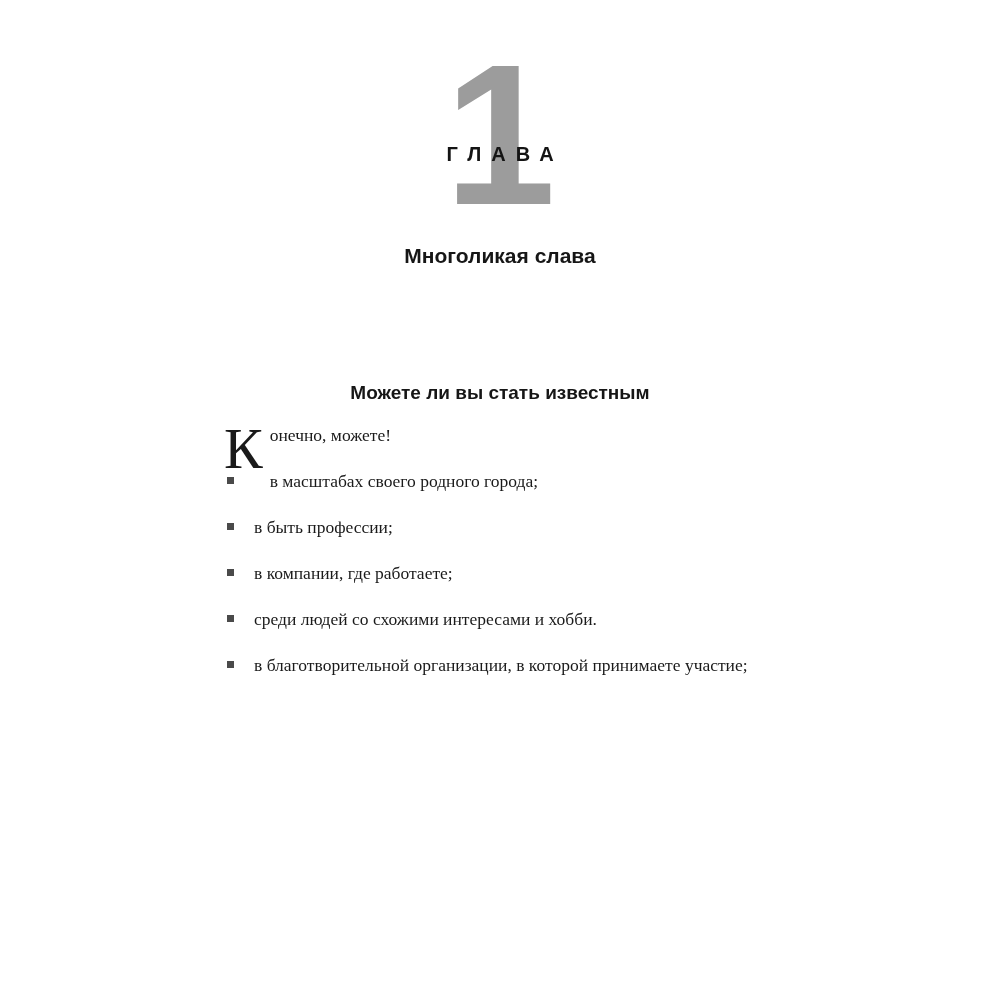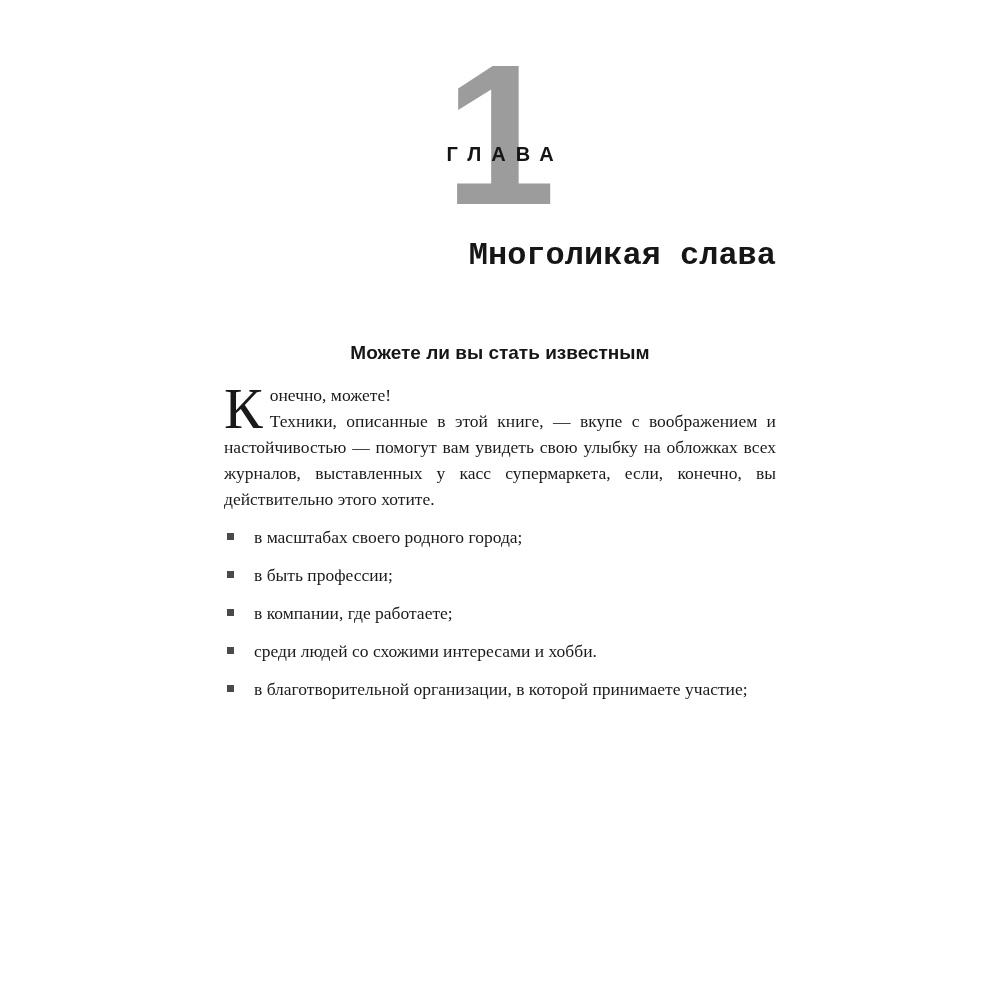--- a/index.html
+++ b/index.html
@@ -47,30 +47,30 @@
     font-family: "Liberation Sans", sans-serif;
     font-size: 20px;
     font-weight: 600;
     letter-spacing: 10px;
     text-indent: 10px;
     color: #141414;
   }
 
   .chapter-title {
     margin: 16px 0 0 0;
-    text-align: right;
-    font-family: Liberation Mono, monospace;
+    text-align: center;
+    font-family: Liberation Sans, sans-serif;
     font-weight: bold;
-    font-size: 32px;
+    font-size: 21px;
     line-height: 30px;
     color: #161616;
   }
 
   .section-heading {
-    margin: 70px 0 17px 0;
+    margin: 110px 0 17px 0;
     text-align: center;
     font-family: "Liberation Sans", sans-serif;
     font-weight: bold;
     font-size: 19px;
     line-height: 24px;
     color: #161616;
   }
 
   .para {
     margin: 0;
@@ -91,21 +91,21 @@
   }
 
   .bullet-list {
     list-style: none;
     margin: 9px 0 7px 0;
     padding: 0;
   }
   .bullet-list li {
     position: relative;
     padding-left: 30px;
-    margin: 12px 0;
+    margin: 20px 0;
     font-size: 17.5px;
     line-height: 26px;
     text-align: justify;
   }
   .bullet {
     position: absolute;
     left: 3px;
     top: 9px;
     width: 7px;
     height: 7px;
@@ -122,21 +122,20 @@
       <div class="chapter-number">1</div>
       <div class="chapter-label">ГЛАВА</div>
     </div>
 
     <h1 class="chapter-title">Многоликая слава</h1>
 
     <h2 class="section-heading">Можете ли вы стать известным</h2>
 
     <p class="para">
       <span class="dropcap">К</span><span>онечно, можете!</span><br>
-      <span>Техники, описанные в этой книге, — вкупе с воображением и настойчивостью — помогут вам увидеть свою улыбку на обложках всех журналов, выставленных у касс супермаркета, если, конечно, вы действительно этого хотите.</span>
     </p>
 
 
 
     <ul class="bullet-list">
       <li>
         <span class="bullet"></span>
         <span>в масштабах своего родного города;</span>
       </li>
       <li>

